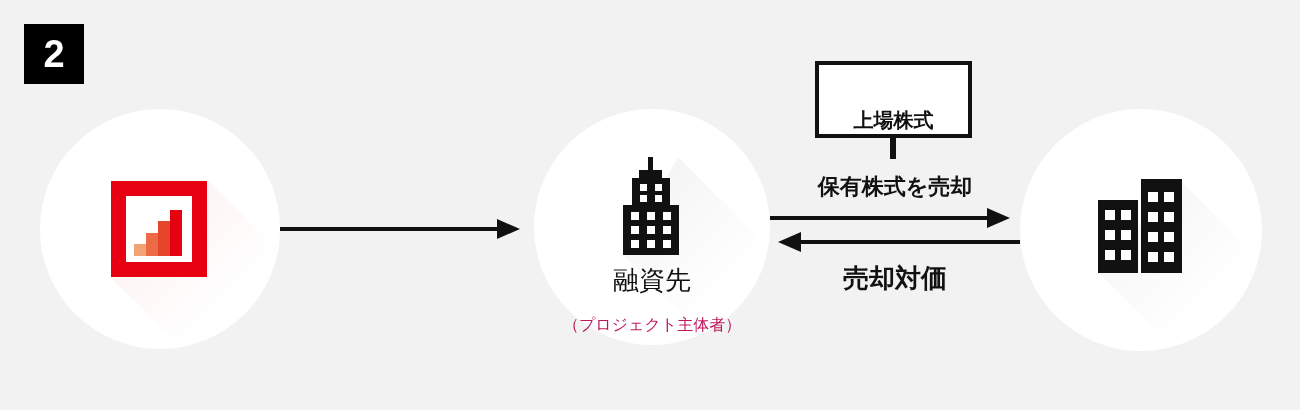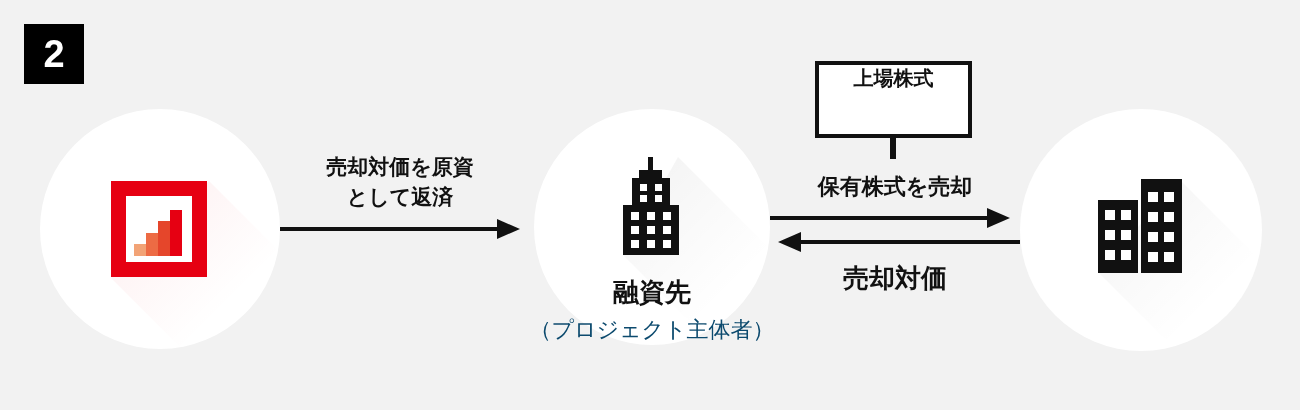--- a/index.html
+++ b/index.html
@@ -60,27 +60,27 @@
   #a1-head{left:497px;top:219px;}
   #a2-line{left:770px;top:216px;width:220px;}
   #a2-head{left:987px;top:208px;}
   #a3-line{left:799px;top:240px;width:221px;}
   #a3-head{left:778px;top:232px;}
   
   .lbl{position:absolute;font-weight:bold;text-align:center;color:#111;}
   #lbl-repay{left:300px;top:152px;width:200px;font-size:21px;line-height:30px;}
   #lbl-sell{left:785px;top:172px;width:220px;font-size:22px;}
   #lbl-proceeds{left:785px;top:261px;width:220px;font-size:26px;}
-  .mid-title{position:absolute;left:552px;top:275px;width:200px;text-align:center;font-size:26px;font-weight:bold;}
-  .mid-sub{position:absolute;left:517px;top:315px;width:270px;text-align:center;font-size:22px;font-weight:normal;color:#0c4a6e;}
+  .mid-title{position:absolute;left:552px;top:263px;width:200px;text-align:center;font-size:26px;font-weight:normal;}
+  .mid-sub{position:absolute;left:517px;top:315px;width:270px;text-align:center;font-size:16px;font-weight:normal;color:#be185d;}
   
   .stock-box{
     position:absolute;left:815px;top:61px;width:157px;height:77px;
     box-sizing:border-box;background:#fff;border:4px solid #111;
-    display:flex;align-items:flex-start;justify-content:center;
+    display:flex;align-items:flex-end;justify-content:center;
     font-size:20px;font-weight:bold;
   }
   .connector{position:absolute;left:890px;top:138px;width:6px;height:21px;background:#111;}
 </style>
 </head>
 <body>
 
 <div class="stage">
 
   <div class="badge">
@@ -93,22 +93,21 @@
       <div class="bar bar1"></div>
       <div class="bar bar2"></div>
       <div class="bar bar3"></div>
       <div class="bar bar4"></div>
     </div>
   </div>
 
   <div class="arrow-line" id="a1-line"></div>
   <div class="arrow-head head-right" id="a1-head"></div>
   <div class="lbl" id="lbl-repay">
-    <span>売却対価を原資</span><br>
-    <span>として返済</span>
+    <br>
   </div>
 
   <div class="circle circle-mid">
     <div class="shadow-band shadow-gray-mid"></div>
     <svg class="icon-building" width="56" height="98" viewBox="0 0 56 98">
       <g fill="#111">
         <rect x="25" y="0" width="5" height="15"></rect>
         <rect x="16" y="13" width="23" height="10"></rect>
         <rect x="9" y="21" width="38" height="27"></rect>
         <rect x="0" y="48" width="56" height="50"></rect>

